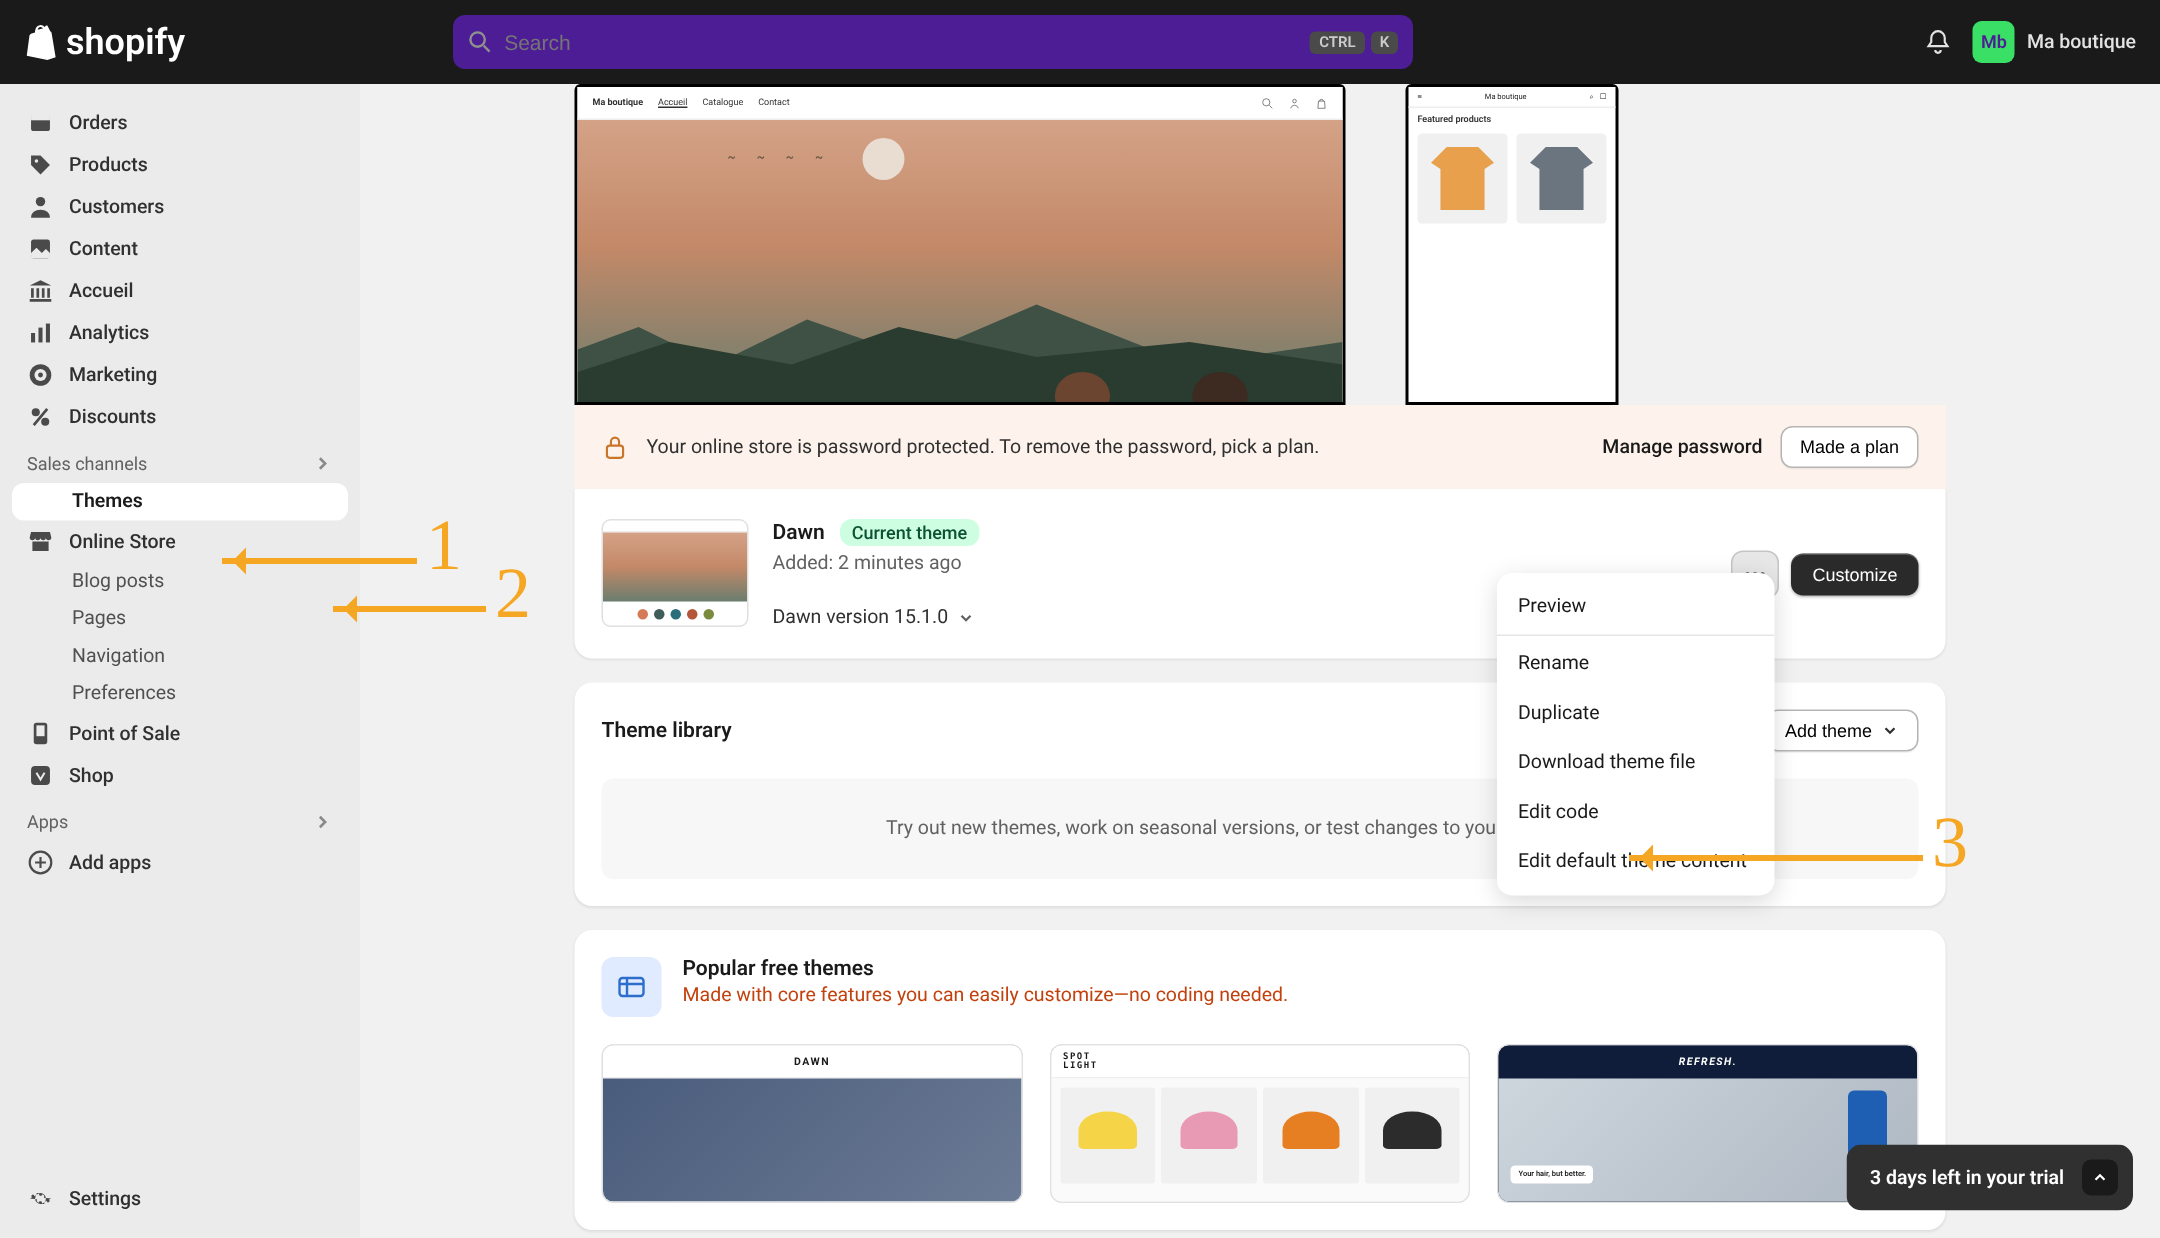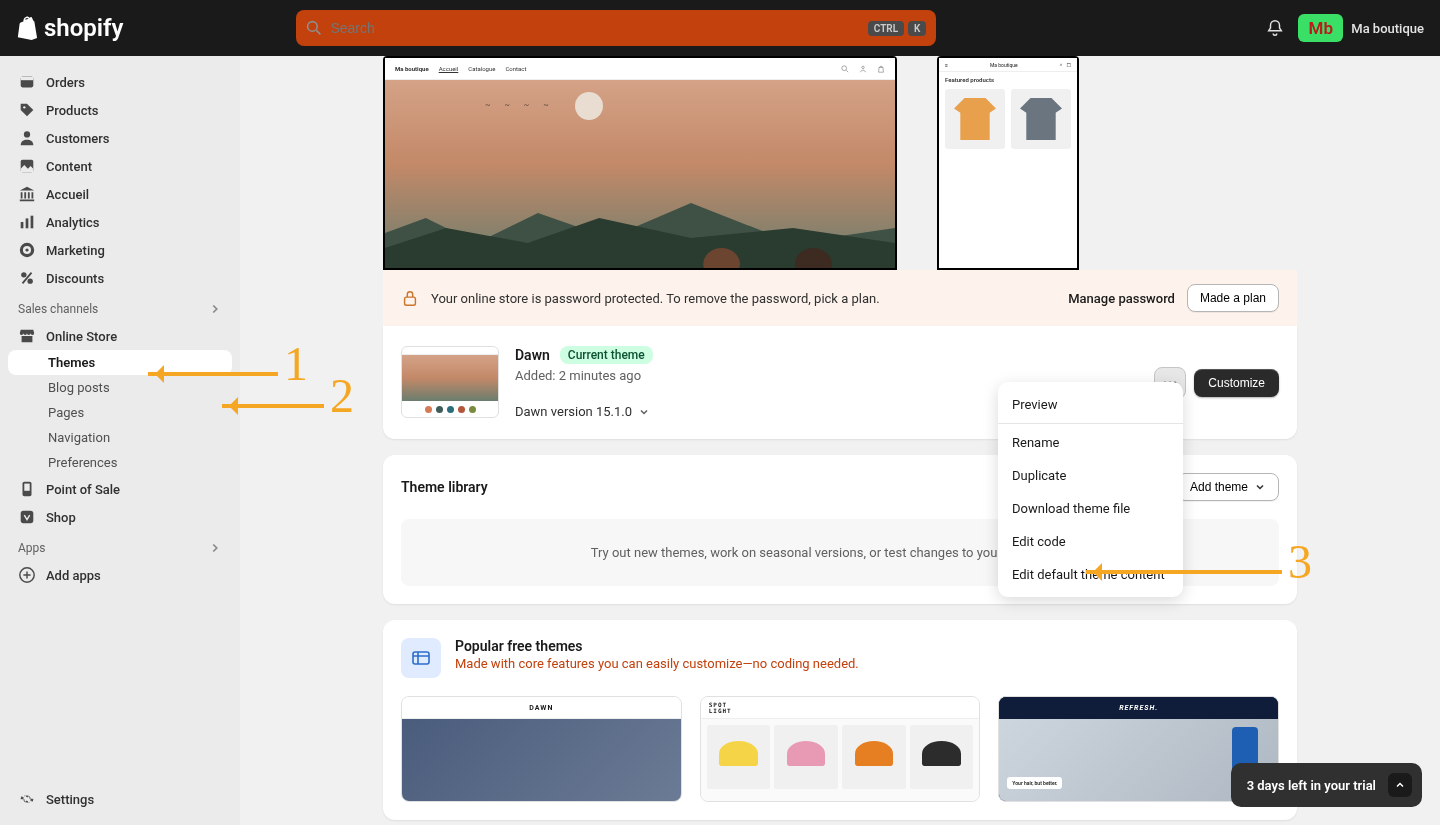--- a/index.html
+++ b/index.html
@@ -2,28 +2,28 @@
 <html><head>
 <meta charset="utf-8">
 <style>
 * { box-sizing: border-box; margin: 0; padding: 0; }
 body { font-family: -apple-system, BlinkMacSystemFont, "Segoe UI", Roboto, sans-serif; background: #f1f1f1; color: #1a1a1a; font-size: 13px; overflow: hidden; }
 
 
 .topbar { height: 56px; background: #1a1a1a; display: flex; align-items: center; padding: 0 16px; gap: 16px; position: relative; z-index: 100; }
 .logo { display: flex; align-items: center; gap: 6px; color: #fff; font-weight: 600; font-size: 24px; }
 .logo-icon { width: 22px; height: 24px; }
-.searchbar { flex: 0 0 640px; margin: 0 auto; height: 36px; background: #c2410c; border-radius: 8px; display: flex; align-items: center; padding: 0 10px; color: #8f8f8f; position: relative; }
+.searchbar { flex: 0 0 640px; margin: 0 auto; height: 36px; background: #4c1d95; border-radius: 8px; display: flex; align-items: center; padding: 0 10px; color: #8f8f8f; position: relative; }
 .searchbar input { flex: 1; background: transparent; border: none; outline: none; color: #d0d0d0; font-size: 14px; margin-left: 8px; }
 .searchbar .kbd-group { display: flex; gap: 4px; }
 .kbd { background: #4a4a4a; color: #ccc; font-size: 10px; padding: 2px 6px; border-radius: 4px; font-weight: 600; }
 .topbar-right { display: flex; align-items: center; gap: 14px; margin-left: auto; }
 .bell-icon { width: 18px; height: 18px; color: #e3e3e3; }
 .store-badge { display: flex; align-items: center; gap: 8px; color: #e3e3e3; font-weight: 500; }
-.store-avatar { width: 45px; height: 28px; background: #3ae065; border-radius: 6px; display: flex; align-items: center; justify-content: center; color: #b91c1c; font-size: 17px; font-weight: 600; }
+.store-avatar { width: 28px; height: 28px; background: #3ae065; border-radius: 6px; display: flex; align-items: center; justify-content: center; color: #4c1d95; font-size: 12px; font-weight: 600; }
 
 
 .layout { display: flex; height: calc(100vh - 56px); }
 .sidebar { width: 240px; background: #ebebeb; padding: 12px 8px; overflow-y: auto; display: flex; flex-direction: column; }
 .sidebar-fill { flex: 1; }
 .nav-item { display: flex; align-items: center; gap: 10px; padding: 5px 10px; border-radius: 8px; color: #303030; font-weight: 500; cursor: pointer; font-size: 13px; }
 .nav-item.sub { padding-left: 40px; font-weight: 450; color: #505050; }
 .nav-item.sub.active { background: #fff; font-weight: 600; color: #1a1a1a; }
 .nav-icon { width: 18px; height: 18px; flex-shrink: 0; color: #4a4a4a; }
 .nav-section { font-size: 12px; color: #616161; padding: 10px 10px 6px; display: flex; justify-content: space-between; align-items: center; }
@@ -221,28 +221,28 @@
         </svg>
         <span>Discounts</span>
       </div>
 
     <div class="nav-section">
       <span>Sales channels</span>
       <svg class="chev-icon" viewBox="0 0 16 16" fill="none" stroke="currentColor" stroke-width="2">
           <path d="M6 4l4 4-4 4"></path>
         </svg>
     </div>
-    <div class="nav-item">
-        <svg class="nav-icon" viewBox="0 0 20 20" fill="currentColor">
-          <path d="M3 3h14l1 4a2 2 0 01-4 0 2 2 0 01-4 0 2 2 0 01-4 0 2 2 0 01-4 0zM4 10h12v7H4z"></path>
-        </svg>
-        <span>Online Store</span>
-      </div>
     <div class="nav-item sub active">
         <span>Themes</span>
+      </div>
+    <div class="nav-item">
+        <svg class="nav-icon" viewBox="0 0 20 20" fill="currentColor">
+          <path d="M3 3h14l1 4a2 2 0 01-4 0 2 2 0 01-4 0 2 2 0 01-4 0 2 2 0 01-4 0zM4 10h12v7H4z"></path>
+        </svg>
+        <span>Online Store</span>
       </div>
     <div class="nav-item sub">
         <span>Blog posts</span>
       </div>
     <div class="nav-item sub">
         <span>Pages</span>
       </div>
     <div class="nav-item sub">
         <span>Navigation</span>
       </div>

